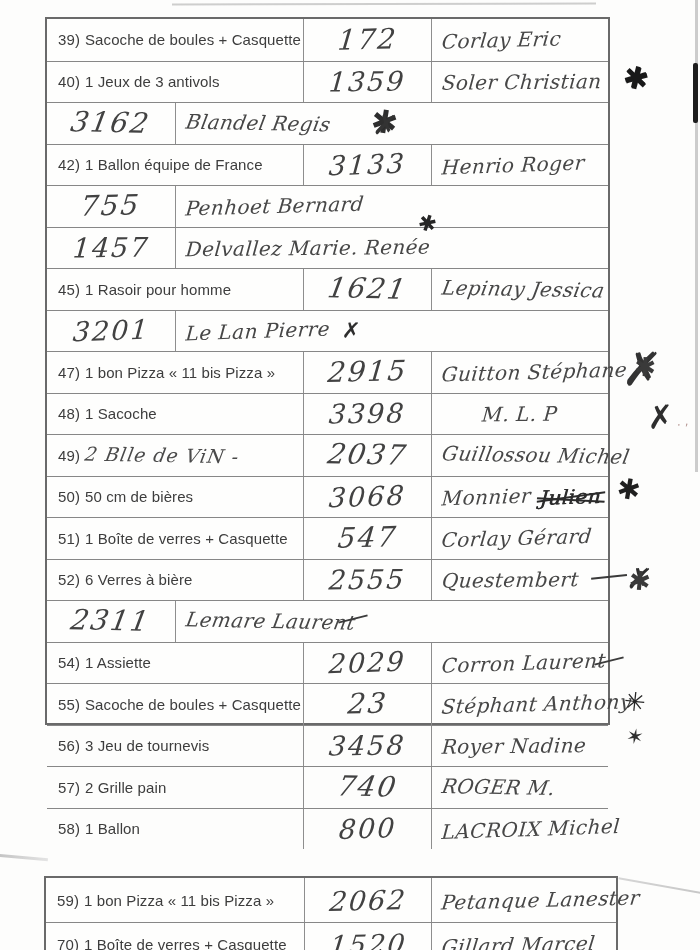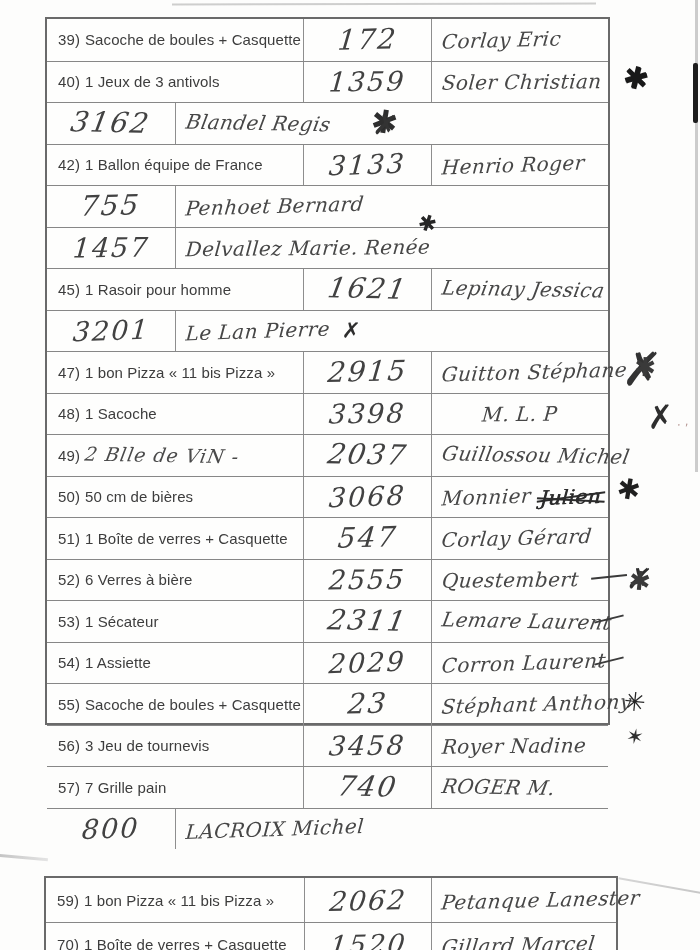--- a/index.html
+++ b/index.html
@@ -235,24 +235,20 @@
         </div>
         <div class="cell ticket">
           <span class="hw ticket-hw">2555</span>
         </div>
         <div class="cell winner">
           <span class="hw winner-hw">Questembert</span>
           <span class="mark m-tailstar">✗</span>
         </div>
       </div>
       <div class="row">
-        <div class="cell prize">
-          <span class="pnum">53)</span>
-          <span class="ptext">1 Sécateur</span>
-        </div>
         <div class="cell ticket">
           <span class="hw ticket-hw">2311</span>
         </div>
         <div class="cell winner">
           <span class="hw winner-hw">Lemare Laurent</span>
           <span class="mark m-tail"></span>
         </div>
       </div>
       <div class="row">
         <div class="cell prize">
@@ -289,30 +285,34 @@
           <span class="hw ticket-hw">3458</span>
         </div>
         <div class="cell winner">
           <span class="hw winner-hw">Royer Nadine</span>
           <span class="mark m-starout">✶</span>
         </div>
       </div>
       <div class="row">
         <div class="cell prize">
           <span class="pnum">57)</span>
-          <span class="ptext">7 Grille pain</span>
+          <span class="ptext">2 Grille pain</span>
         </div>
         <div class="cell ticket">
           <span class="hw ticket-hw">740</span>
         </div>
         <div class="cell winner">
           <span class="hw winner-hw">ROGER M.</span>
         </div>
       </div>
       <div class="row">
+        <div class="cell prize">
+          <span class="pnum">58)</span>
+          <span class="ptext">1 Ballon</span>
+        </div>
         <div class="cell ticket">
           <span class="hw ticket-hw">800</span>
         </div>
         <div class="cell winner">
           <span class="hw winner-hw">LACROIX Michel</span>
         </div>
       </div>
     </div>
   <div id="table2" class="sheet-table t2">
       <div class="row">

